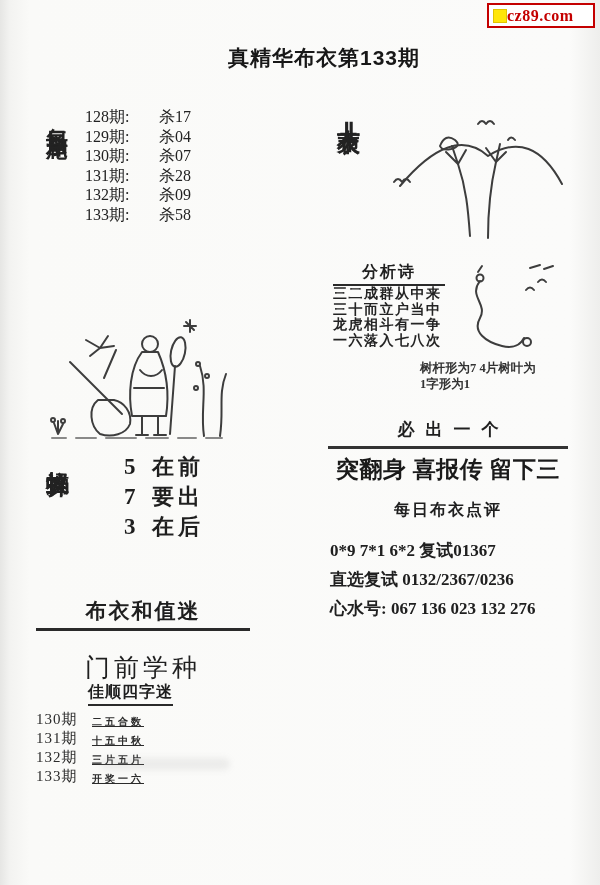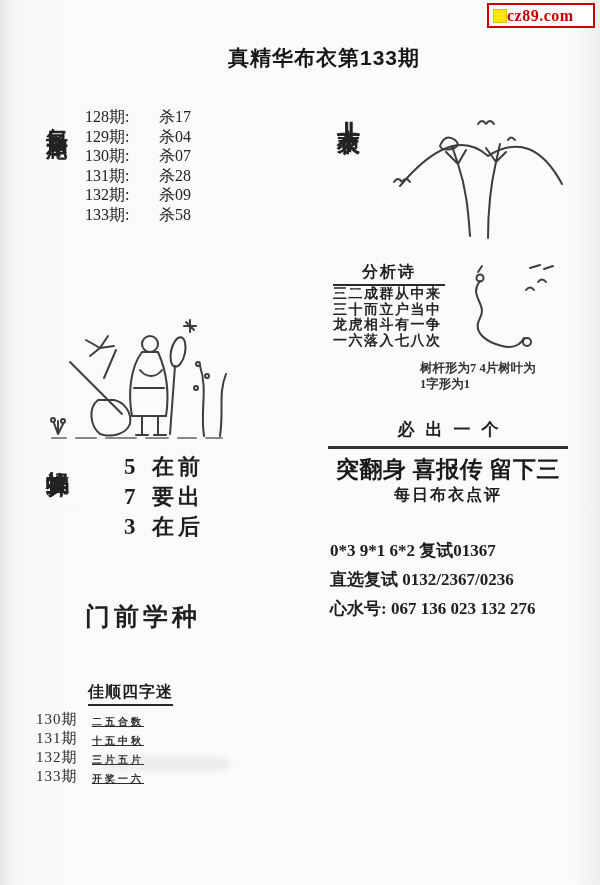--- a/index.html
+++ b/index.html
@@ -47,34 +47,34 @@
     border-bottom:2px solid #2a2a2a; padding-bottom:1px; }
   .poem-line { font-size:14px; font-weight:bold; letter-spacing:1.5px; line-height:15.5px; white-space:nowrap; color:#242424; }
   .snake-sketch { position:absolute; left:426px; top:260px; }
   .poem-caption { position:absolute; left:420px; top:360px; font-size:12.5px; font-weight:bold; line-height:16px; color:#333; }
 
   
   .dingdan { position:absolute; left:328px; top:418px; width:240px; text-align:center; }
   .dingdan-title { font-size:17px; font-weight:bold; letter-spacing:11px; padding-left:11px;
     border-bottom:3px solid #333; padding-bottom:5px; }
   .dingdan-phrase { margin-top:5px; font-size:23px; font-weight:bold; letter-spacing:0.5px; white-space:nowrap; color:#1a1a1a; }
-  .review-title { font-size:16px; font-weight:bold; letter-spacing:2px; }
+  .review-title { margin-top:15px; font-size:16px; font-weight:bold; letter-spacing:2px; }
   .numbers { position:absolute; left:330px; top:536px; font-size:17px; font-weight:bold; line-height:29px; white-space:nowrap; color:#202020; }
 
   
   .ant-vtitle { position:absolute; left:42px; top:452px; height:105px; font-size:23px; letter-spacing:1px; }
   .ant-rows { position:absolute; left:124px; top:452px; }
   .ant-row { display:flex; align-items:baseline; height:30px; }
   .ant-row .n { width:28px; font-size:23px; font-weight:bold; }
   .ant-row .t { font-size:22px; font-weight:bold; letter-spacing:4px; }
 
   
   .hezhi { position:absolute; left:36px; top:597px; width:214px; text-align:center; }
   .hezhi-title { font-size:21px; font-weight:bold; letter-spacing:2px; border-bottom:3px solid #2a2a2a; padding-bottom:3px; }
-  .hezhi-phrase { margin-top:3px; font-size:25px; font-weight:bold; letter-spacing:4px; }
+  .hezhi-phrase { margin-top:20px; font-size:25px; font-weight:normal; letter-spacing:4px; }
 
   
   .fourchar { position:absolute; left:36px; top:682px; width:210px; }
   .fourchar-title { display:inline-block; margin-left:52px; font-size:16px; font-weight:bold; letter-spacing:1px;
     border-bottom:2px solid #2a2a2a; padding-bottom:1px; }
   .fourchar-rows { margin-top:4px; }
   .fc-row { display:flex; height:19px; align-items:flex-end; }
   .fc-row .p { width:56px; font-size:15px; letter-spacing:1px; color:#2b2b2b; }
   .fc-row .t { font-size:10px; font-weight:bold; letter-spacing:3px; color:#2b2b2b;text-decoration:underline; }
 
@@ -182,21 +182,21 @@
     <div>树杆形为7 4片树叶为</div>
     <div>1字形为1</div>
   </div>
 
   <div class="dingdan">
     <div class="dingdan-title">必出一个</div>
     <div class="dingdan-phrase">突翻身 喜报传 留下三</div>
     <div class="review-title">每日布衣点评</div>
   </div>
   <div class="numbers">
-    <div>0*3 9*1 6*2 复试01367</div>
+    <div>0*9 7*1 6*2 复试01367</div>
     <div>直选复试 0132/2367/0236</div>
     <div>心水号: 067 136 023 132 276</div>
   </div>
 
   <div class="vtitle ant-vtitle">蚂蚁神算</div>
   <div class="ant-rows">
     <div class="ant-row">
       <span class="n">5</span>
       <span class="t">在前</span>
     </div>
@@ -204,20 +204,21 @@
       <span class="n">7</span>
       <span class="t">要出</span>
     </div>
     <div class="ant-row">
       <span class="n">3</span>
       <span class="t">在后</span>
     </div>
   </div>
 
   <div class="hezhi">
+    <div class="hezhi-title">布衣和值迷</div>
     <div class="hezhi-phrase">门前学种</div>
   </div>
 
   <div class="fourchar">
     <div class="fourchar-title">佳顺四字迷</div>
     <div class="fourchar-rows">
       <div class="fc-row">
         <span class="p">130期</span>
         <span class="t">二五合数</span>
       </div>

